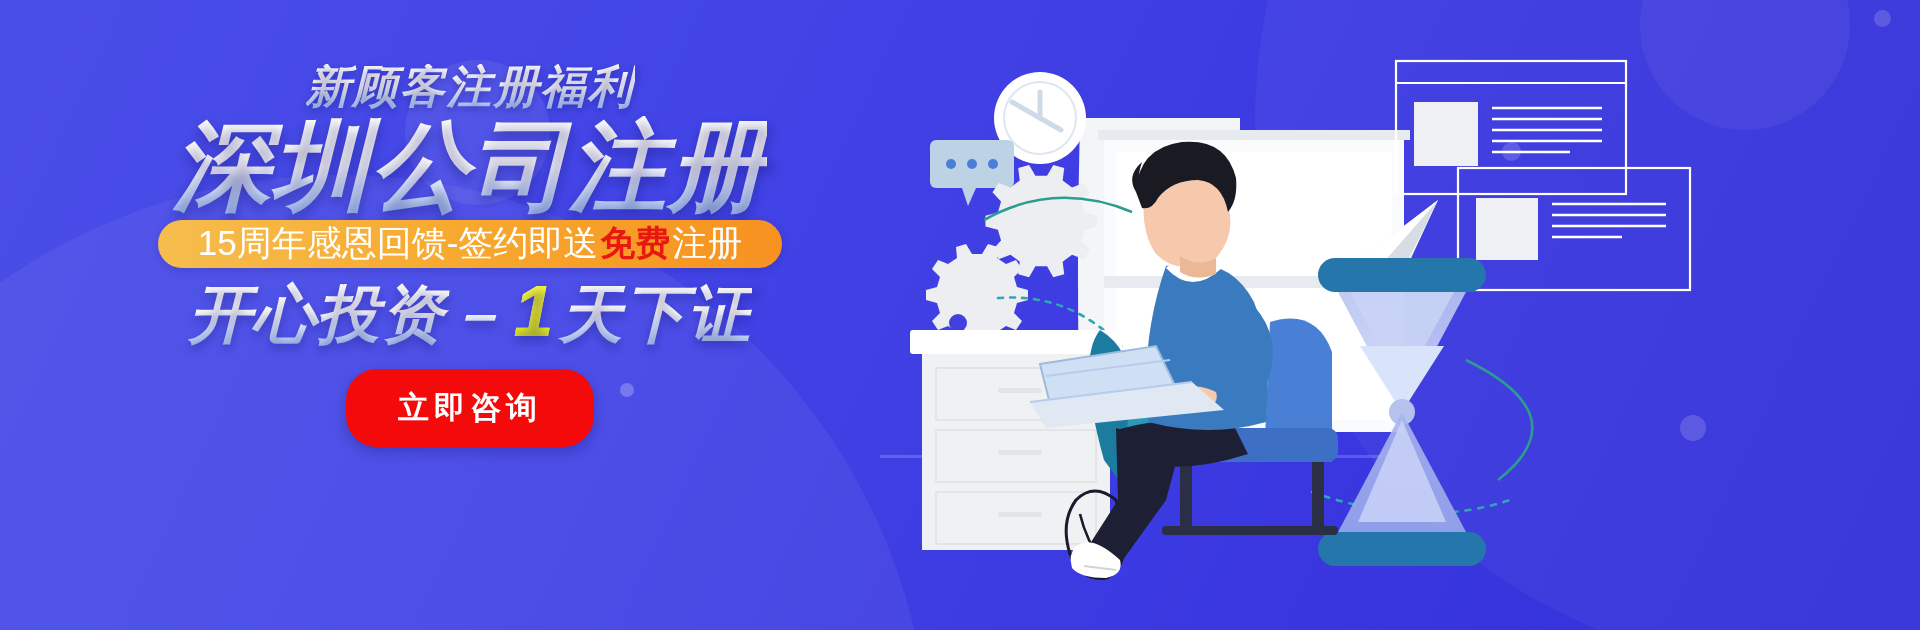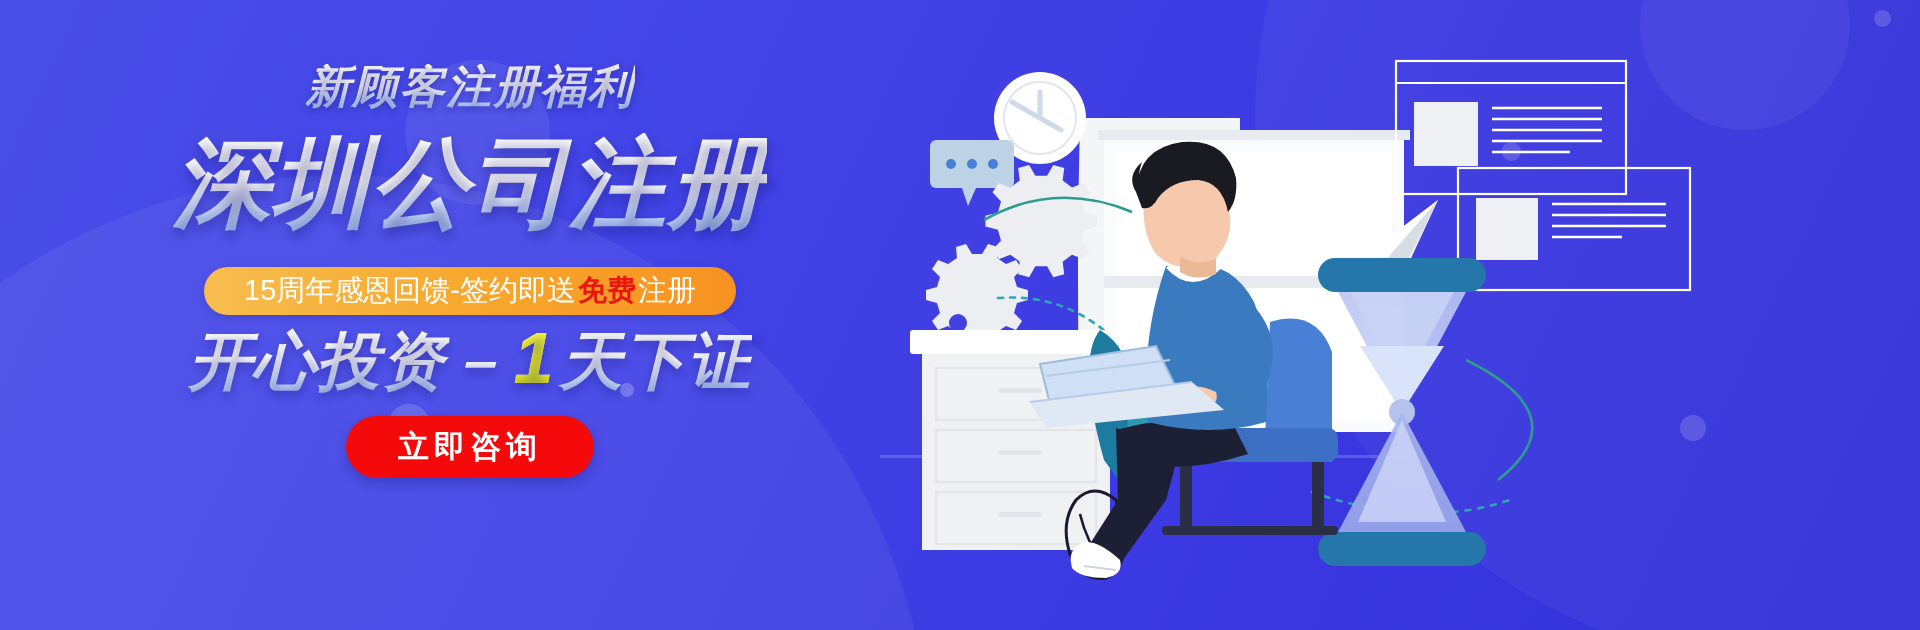--- a/index.html
+++ b/index.html
@@ -43,34 +43,34 @@
 
   .line-kicker {
     font-size:45px; font-weight:700; font-style:italic; letter-spacing:2px;
     background:linear-gradient(180deg,#ffffff 0%,#ffffff 52%,#cfe0ff 78%,#a9c6f5 100%);
     -webkit-background-clip:text; background-clip:text; color:transparent;
     text-shadow:0 3px 7px rgba(10,10,90,0.30);
     line-height:1;
   }
 
   .line-title {
-    margin-top:24px;
+    margin-top:7px;
     font-size:98px; font-weight:800; font-style:italic; letter-spacing:1px;
     background:linear-gradient(180deg,#ffffff 0%,#ffffff 50%,#d4e3ff 74%,#9dbdf2 100%);
     -webkit-background-clip:text; background-clip:text; color:transparent;
     text-shadow:0 6px 12px rgba(10,10,90,0.33);
     line-height:1.04;
   }
 
   .pill {
-    margin-top:32px;
+    margin-top:2px;
     display:inline-flex; align-items:center; justify-content:flex-end;
     height:48px; padding:0 40px; border-radius:24px;
     background:linear-gradient(90deg,#f6bd4e 0%,#f7a92f 48%,#f79220 100%);
-    font-size:29px; font-weight:400; color:#ffffff; white-space:nowrap;
+    font-size:35px; font-weight:400; color:#ffffff; white-space:nowrap;
     box-shadow:0 3px 9px rgba(10,10,90,0.17);
   }
   .pill .hl { color:#e8170f; font-weight:700; padding:0 2px;font-family:Liberation Mono, monospace; }
 
   .line-sub {
     margin-top:7px;
     font-size:63px; font-weight:800; font-style:italic; letter-spacing:1px;
     background:linear-gradient(180deg,#ffffff 0%,#ffffff 52%,#d6e4ff 76%,#a6c3f3 100%);
     -webkit-background-clip:text; background-clip:text; color:transparent;
     text-shadow:0 5px 10px rgba(10,10,90,0.30);
@@ -78,21 +78,21 @@
   }
   .line-sub .num {
     background:linear-gradient(180deg,#fdfd4d 0%,#f2f226 55%,#cfe021 100%);
     -webkit-background-clip:text; background-clip:text; color:transparent;
     font-size:72px; padding:0 5px;
   }
 
   .cta {
     margin-top:22px; border:0; cursor:pointer;
     display:inline-flex; align-items:center; justify-content:center;
-    height:62px; padding:16px 52px; border-radius:31px;
+    height:78px; padding:16px 52px; border-radius:31px;
     background:#f40a0a; color:#ffffff;
     font-size:31px; font-weight:700; letter-spacing:5px;
     font-family:"Liberation Sans","DejaVu Sans",sans-serif;
     box-shadow:0 5px 13px rgba(10,10,90,0.26);
   }
 
   
   #art { position:absolute; left:880px; top:30px; width:1010px; height:580px; }
   #art svg { width:100%; height:100%; display:block; }
 </style>

